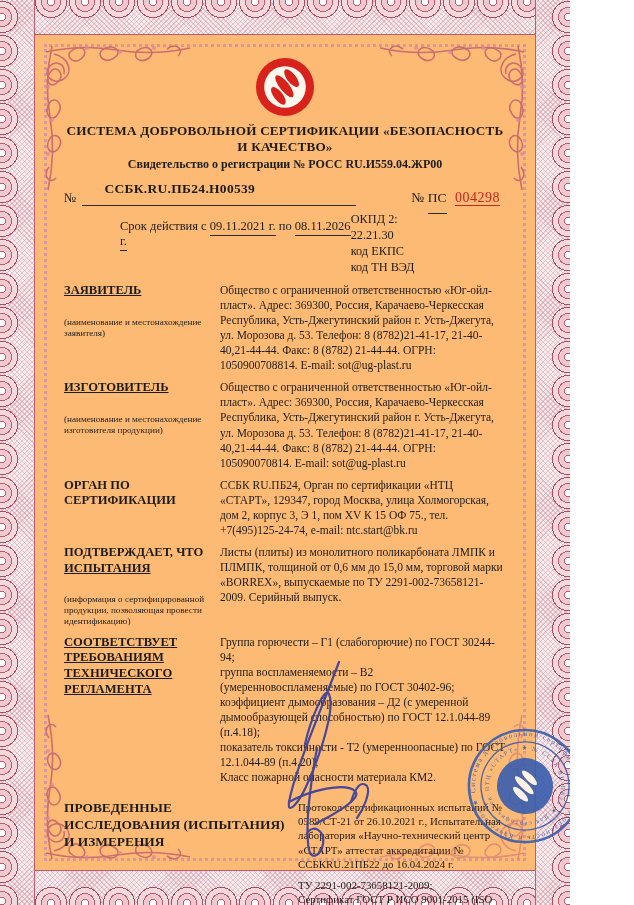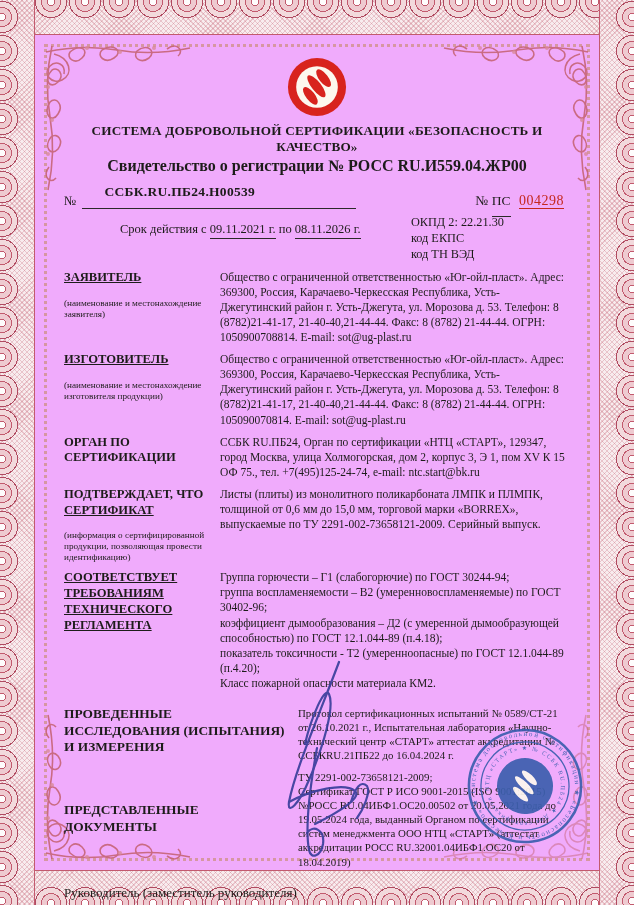--- a/index.html
+++ b/index.html
@@ -1,18 +1,18 @@
 <!DOCTYPE html>
 <html><head>
 <meta charset="utf-8">
 <style>
   html,body{margin:0;padding:0;background:#ffffff;}
   .page{
-    position:relative;width:634px;height:905px;overflow:hidden;
-    background:#f0abfc;
+    position:relative;width:570px;height:905px;overflow:hidden;
+    background:#fdba74;
     font-family:"Liberation Serif","DejaVu Serif",serif;
     color:#1d1c1a;
   }
   
   .band{position:absolute;background-color:#f8ecee;}
   .band-top,.band-bottom{left:0;right:0;height:34px;}
   .band-left,.band-right{top:0;bottom:0;width:34px;}
   .band-top{top:0;border-bottom:1px solid #c25a6e;
     background-image:
       radial-gradient(circle at 17px 2px, rgba(255,255,255,.95) 0 3px, #c25a6e 3px 4px, #eecad0 4px 9px, #c25a6e 9px 10px, #f2d9dc 10px 15px, #b04a60 15px 16px, rgba(0,0,0,0) 16px),
@@ -40,39 +40,39 @@
   .frame{position:absolute;inset:44px;border:3px dotted #d697a1;pointer-events:none;}
   .corner{position:absolute;width:150px;height:150px;pointer-events:none;}
   .corner.tl{top:42px;left:42px;}
   .corner.tr{top:42px;right:42px;transform:scaleX(-1);}
   .corner.bl{bottom:42px;left:42px;transform:scaleY(-1);}
   .corner.br{bottom:42px;right:42px;transform:scale(-1,-1);opacity:.55;}
   
   .content{position:absolute;left:48px;top:48px;right:48px;bottom:48px;padding:6px 16px 0 16px;}
   .logo{width:62px;height:62px;margin:2px auto 0 auto;}
   .sysline{margin-top:5px;text-align:center;font-weight:bold;font-size:13.2px;letter-spacing:.2px;}
-  .regline{margin-top:2px;text-align:center;font-weight:bold;font-size:16px;}
+  .regline{margin-top:2px;text-align:center;font-weight:bold;font-size:12px;}
   .title{margin:4px 0 0 0;text-align:center;font-weight:bold;font-size:28px;letter-spacing:1px;}
   .num-row{margin-top:7px;display:flex;align-items:flex-end;}
   .no-sign{font-size:13px;}
   .cert-line{display:inline-block;width:252px;border-bottom:1.5px solid #2b2a28;margin-left:6px;padding:0 0 8px 22px;}
   .cert-num{font-weight:bold;font-size:13.5px;letter-spacing:.3px;}
   .ps-group{margin-left:auto;margin-right:6px;font-size:13.5px;white-space:nowrap;}
   .u-black{border-bottom:1px solid #2b2a28;padding-bottom:8px;}
   .ps-num{color:#c5281e;border-bottom:1px solid #c5281e;font-size:14px;margin-left:5px;letter-spacing:.5px;}
   .validity-row{margin-top:6px;display:flex;}
   .validity{padding-left:56px;font-size:12.5px;padding-top:7px;}
   .validity .u{border-bottom:1px solid #2b2a28;padding-bottom:2px;}
   .codes{margin-left:auto;margin-right:66px;font-size:12.3px;font-weight:normal;line-height:1.3;}
   
   .sec{display:grid;grid-template-columns:148px 1fr;column-gap:8px;margin-top:7px;}
   .sec.wide{grid-template-columns:226px 1fr;}
   .sec-label{font-weight:bold;font-size:12.6px;line-height:1.25;}
   .sec-label .ul{text-decoration:underline;}
-  .sec-sub{font-weight:normal;font-size:9.2px;line-height:1.2;margin-top:12px;}
+  .sec-sub{font-weight:normal;font-size:9.2px;line-height:1.2;margin-top:18px;}
   .sec-text{font-size:11.5px;line-height:1.31;}
   .pre{white-space:pre-line;}
   .sec.wide .sec-text{font-size:10.9px;line-height:1.3;}
   .sec.wide .sec-label{font-size:13.4px;}
   
   .sig-block{margin-top:16px;display:grid;grid-template-columns:262px 1fr;row-gap:16px;}
   .sig-label{font-size:13px;line-height:1.3;}
   
   .signature-overlay{position:absolute;left:255px;top:652px;width:160px;height:215px;pointer-events:none;}
   .stamp{position:absolute;left:465px;top:726px;width:120px;height:120px;opacity:.92;transform:rotate(-8deg);}
@@ -231,21 +231,21 @@
     </div>
 
     <div class="sec">
       <div class="sec-label">ОРГАН ПО СЕРТИФИКАЦИИ</div>
       <div class="sec-text">ССБК RU.ПБ24, Орган по сертификации «НТЦ «СТАРТ», 129347, город Москва, улица Холмогорская, дом 2, корпус 3, Э 1, пом XV К 15 ОФ 75., тел. +7(495)125-24-74, e-mail: ntc.start@bk.ru</div>
     </div>
 
     <div class="sec">
       <div class="sec-label">
         <span>ПОДТВЕРЖДАЕТ, ЧТО</span><br>
-        <span class="ul">СЕРТИФИКАТ</span>
+        <span class="ul">ИСПЫТАНИЯ</span>
         <div class="sec-sub">(информация о сертифицированной продукции, позволяющая провести идентификацию)</div>
       </div>
       <div class="sec-text">Листы (плиты) из монолитного поликарбоната ЛМПК и ПЛМПК, толщиной от 0,6 мм до 15,0 мм, торговой марки «BORREX», выпускаемые по ТУ 2291-002-73658121-2009. Серийный выпуск.</div>
     </div>
 
     <div class="sec">
       <div class="sec-label pre ul" style="text-decoration:underline;">СООТВЕТСТВУЕТ
 ТРЕБОВАНИЯМ
 ТЕХНИЧЕСКОГО
 РЕГЛАМЕНТА</div>

